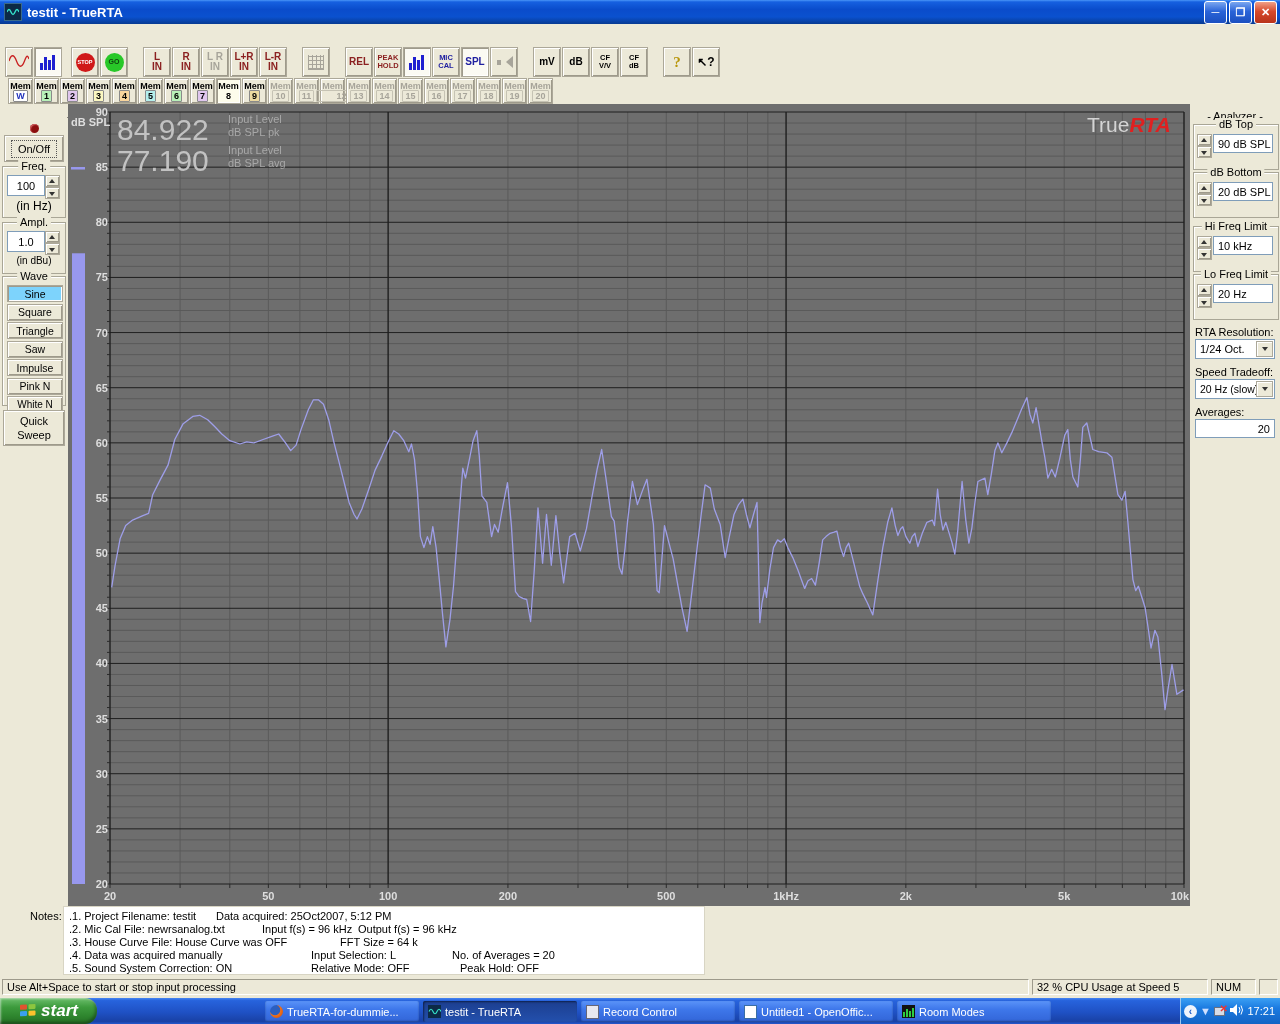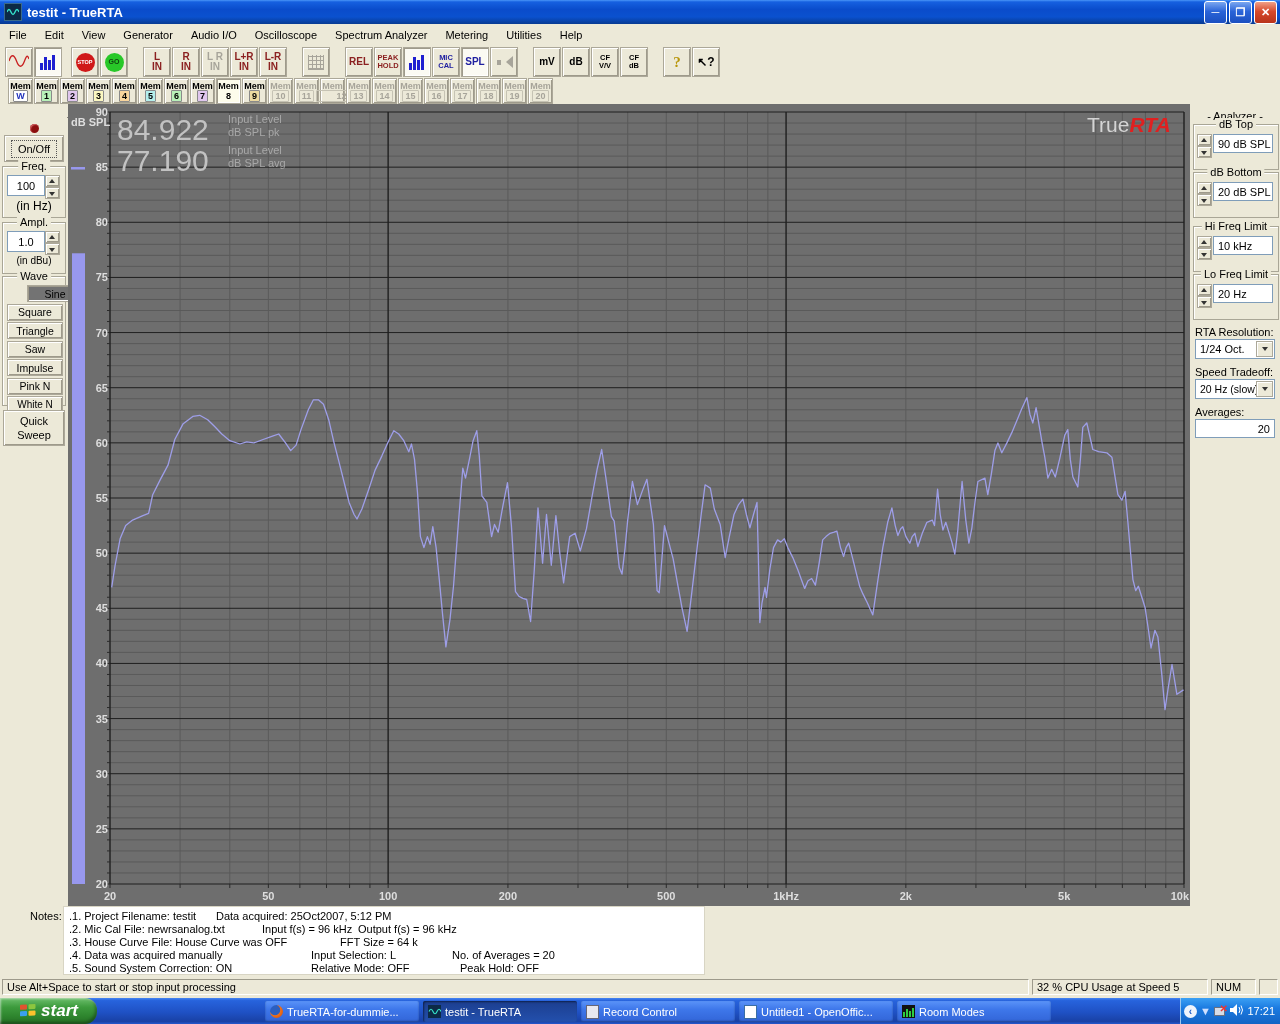--- a/index.html
+++ b/index.html
@@ -55,21 +55,21 @@
   .mem-val{padding:0 2px;border-radius:1px;}
 
   
   .grp{position:absolute;border:1px solid #a9a696;box-shadow:inset 1px 1px 0 #fff;}
   .grp-label{position:absolute;top:-7px;left:50%;transform:translateX(-50%);background:#ece9d8;
     padding:0 3px;white-space:nowrap;font-size:11px;}
   .panel-title{position:absolute;width:100%;text-align:center;font-size:11px;}
   .xpbtn{position:absolute;background:#ece9d8;border:1px solid #aca899;
     box-shadow:inset 1px 1px 0 #fff, inset -1px -1px 0 #9e9a8b;
     display:flex;align-items:center;justify-content:center;text-align:center;font-size:11px;}
-  .xpbtn.pressed{background:#737373;box-shadow:inset 1px 1px 0 #9e9a8b, inset -1px -1px 0 #fff;margin-left:20px;}
+  .xpbtn.pressed{background:#7dd3fc;box-shadow:inset 1px 1px 0 #9e9a8b, inset -1px -1px 0 #fff;}
   .field{background:#fff;border:1px solid #7f9db9;display:flex;align-items:center;font-size:11px;}
   .led{position:absolute;width:9px;height:9px;border-radius:50%;background:#8c0f0f;box-shadow:inset 1px 1px 1px #d06060;}
   .updn{display:flex;flex-direction:column;}
   .updn .u,.updn .d{width:13px;height:10px;background:#ece9d8;border:1px solid #aca899;
     box-shadow:inset 1px 1px 0 #fff, inset -1px -1px 0 #9e9a8b;position:relative;}
   .tri-up{position:absolute;left:3px;top:3px;width:0;height:0;border:3px solid transparent;border-bottom:4px solid #333;border-top:none;}
   .tri-dn{position:absolute;left:3px;top:4px;width:0;height:0;border:3px solid transparent;border-top:4px solid #333;border-bottom:none;}
   .dd-btn{position:absolute;right:1px;top:1px;bottom:1px;width:15px;background:#ece9d8;border:1px solid #aca899;
     box-shadow:inset 1px 1px 0 #fff;display:flex;align-items:center;justify-content:center;}
 
@@ -112,32 +112,20 @@
         </svg>
     </span>
     <span>testit - TrueRTA</span>
     <span id="cap-btns">
       <span class="cap-btn">─</span>
       <span class="cap-btn">❐</span>
       <span class="cap-btn close">✕</span>
     </span>
   </div>
 
-  <div id="menubar" class="abs">
-      <span class="menu-item">File</span>
-      <span class="menu-item">Edit</span>
-      <span class="menu-item">View</span>
-      <span class="menu-item">Generator</span>
-      <span class="menu-item">Audio I/O</span>
-      <span class="menu-item">Oscilloscope</span>
-      <span class="menu-item">Spectrum Analyzer</span>
-      <span class="menu-item">Metering</span>
-      <span class="menu-item">Utilities</span>
-      <span class="menu-item">Help</span>
-    </div>
 
   <div id="toolbar" class="abs">
       <div class="tbtn">
         <span><svg width="20" height="16" viewBox="0 0 20 16">
             <path d="M0 8 C2 1,5 1,7.5 8 S13 15,15.5 8 S19 3,20 6" stroke="#c82020" fill="none" stroke-width="1.3"></path>
           </svg></span>
       </div>
       <div class="tbtn pressed">
         <span class="bars-icon">
           <span style="height: 7px;"></span>

